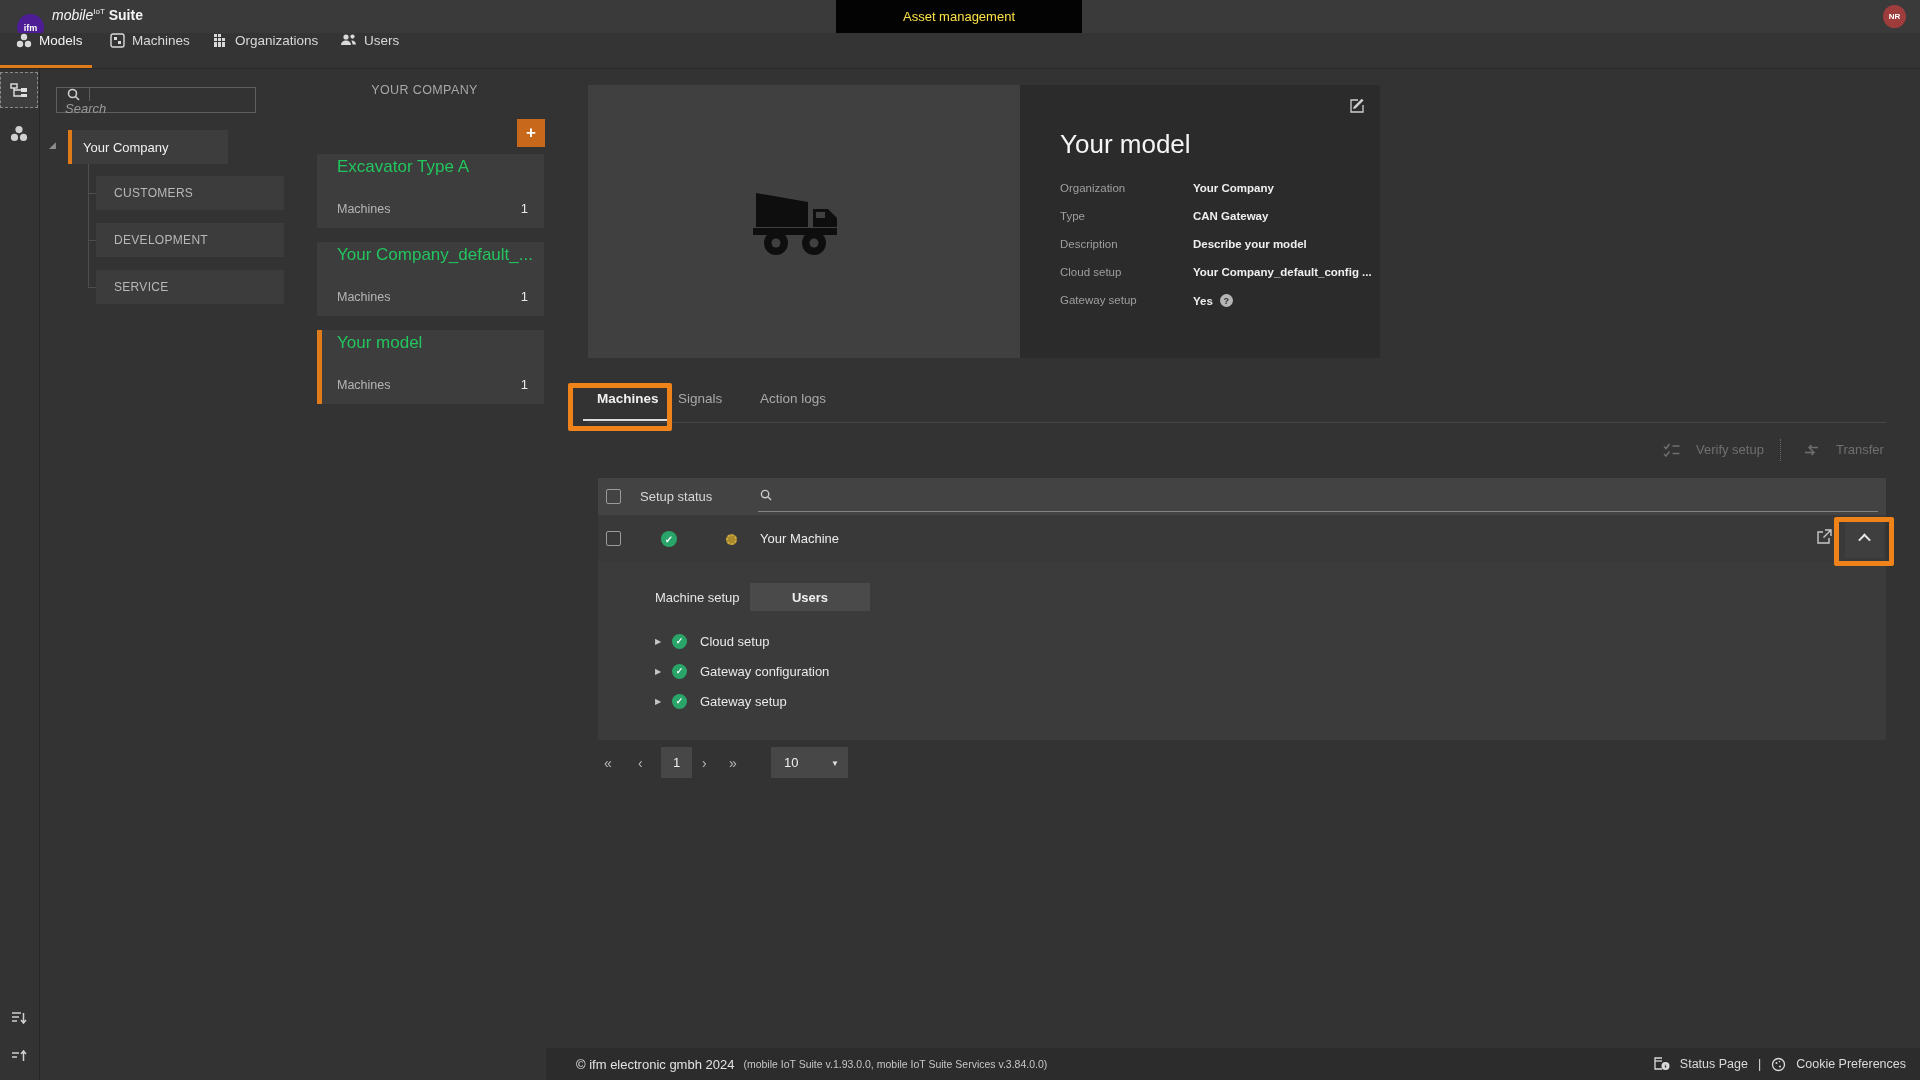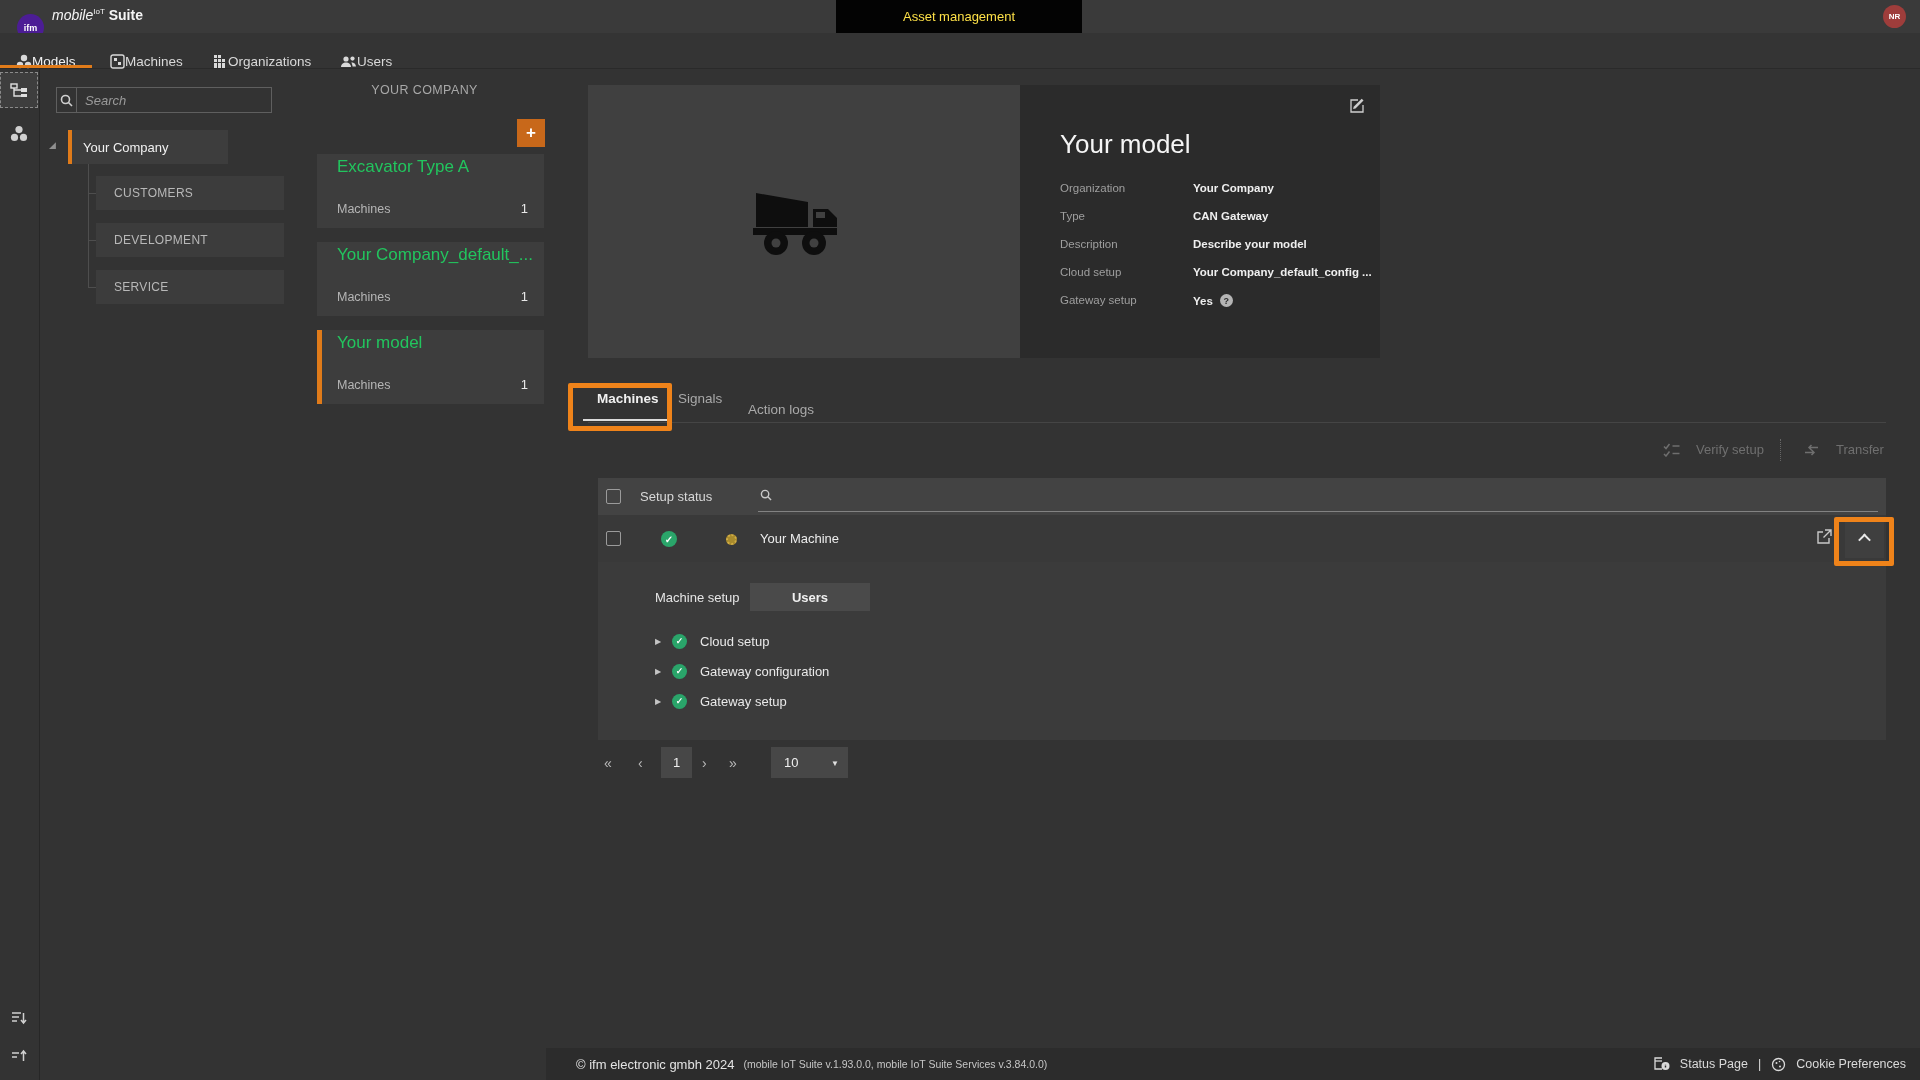--- a/index.html
+++ b/index.html
@@ -18,35 +18,35 @@
   .title-strip { position:absolute; left:836px; top:0; width:246px; height:33px; background:#030303;
     display:flex; align-items:center; justify-content:center; }
   .title-strip span { font-size:13px; color:#fde047; }
   .avatar { position:absolute; left:1883px; top:5px; width:23px; height:23px; border-radius:50%;
     background:#9e3d3b; color:#fff; font-size:8px; font-weight:bold;
     display:flex; align-items:center; justify-content:center; }
 
   
   .navbar { position:absolute; left:0; top:33px; width:1920px; height:36px; background:#343434;
     border-bottom:1px solid #2a2a2a; }
-  .nav-item { position:absolute; top:0; height:36px; display:flex; align-items:flex-end; 
+  .nav-item { position:absolute; top:0; height:36px; display:flex; align-items:flex-start; gap:7px;
     font-size:13.5px; color:#d9d9d9; cursor:default; }
   .nav-item svg { display:block; }
   .nav-underline { position:absolute; left:0; bottom:0; width:92px; height:3px; background:#e07b1a; }
 
   
   .rail { position:absolute; left:0; top:69px; bottom:0; width:40px; background:#333333;
     border-right:1px solid #272727; }
   .rail-btn { position:absolute; left:0; width:38px; height:36px; display:flex; align-items:center; justify-content:center; }
   .rail-btn.selected { background:#3e3e3e; border:1px dashed #8a8a8a; }
 
   
   .tree-panel { position:absolute; left:40px; top:69px; bottom:0; width:263px; background:#333333; }
-  .search-box { position:absolute; left:16px; top:18px; width:216px; height:26px;
-    border:1px solid #5f5f5f; display:flex; align-items:stretch; background:#333; }
+  .search-box { position:absolute; left:16px; top:18px; width:200px; height:26px;
+    border:1px solid #5f5f5f; display:flex; align-items:stretch; background:#333;flex-direction:column; }
   .search-icon-cell { width:33px; border-right:1px solid #5f5f5f; display:flex; align-items:center; justify-content:center; }
   .search-box input { flex:1; background:transparent; border:none; outline:none; color:#e6e6e6;
     font-size:13px; font-style:italic; padding:0 8px; font-family:"Liberation Sans", sans-serif; }
   .search-box input::placeholder { color:#9a9a9a; font-style:italic; }
   .expander { position:absolute; left:9px; top:71px; font-size:9px; color:#8f8f8f; }
   .tree-root { position:absolute; left:28px; top:61px; width:160px; height:34px; background:#3d3d3d;
     display:flex; align-items:center; }
   .tree-root .orange-bar { position:absolute; left:0; top:0; bottom:0; width:4px; background:#e07b1a; }
   .tree-root span { margin-left:15px; font-size:13px; color:#f0f0f0; }
   .tree-child { position:absolute; left:56px; width:188px; height:34px; background:#3c3c3c;
@@ -361,21 +361,21 @@
             <span>Yes</span>
             <span class="help-circle">?</span>
           </span>
       </div>
     </div>
   </div>
 
   <div class="tab-strip-line"></div>
   <div class="tab active" style="left:51px;">Machines</div>
   <div class="tab" style="left:132px;">Signals</div>
-  <div class="tab" style="left:202px;margin-top:11px;">Action logs</div>
+  <div class="tab" style="left:214px;">Action logs</div>
   <div class="tab-underline"></div>
 
   <div class="toolbar-btn" style="left:1117px;">
     <span>
       <svg width="17" height="14" viewBox="0 0 17 14">
           <g stroke="#6f6f6f" stroke-width="1.5" fill="none">
             <path d="M1 3.5 l2 2 L6.5 1"></path>
             <path d="M9.5 3 h7"></path>
             <path d="M1 11 l2 2 L6.5 8.5"></path>
             <path d="M9.5 10.5 h7"></path>

